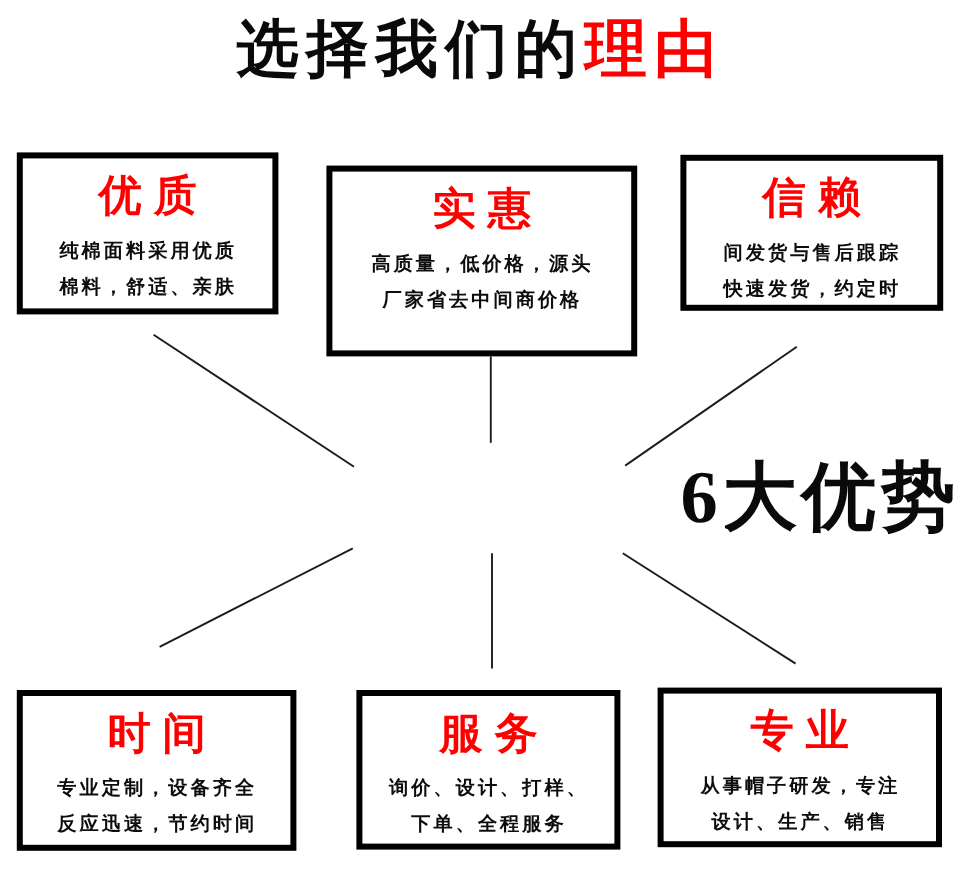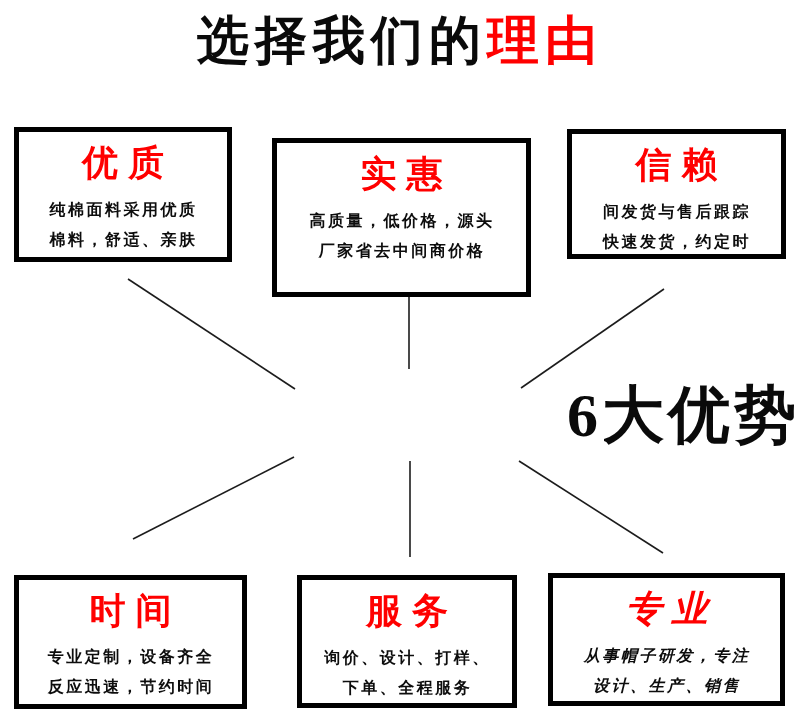--- a/index.html
+++ b/index.html
@@ -60,21 +60,21 @@
     text-align:center;
     color:#0d0d0d;
     white-space:nowrap;
   }
   
   .box-youzhi {left:14px; top:127px; width:218px; height:135px;}
   .box-shihui {left:272px;top:138px; width:259px; height:159px;}
   .box-xinlai {left:567px;top:129px; width:219px; height:130px;}
   .box-shijian{left:14px; top:575px; width:233px; height:134px;font-family:Liberation Mono, monospace;}
   .box-fuwu   {left:297px;top:575px; width:220px; height:133px;}
-  .box-zhuanye{left:548px;top:573px; width:237px; height:133px;font-style:italic;}
+  .box-zhuanye{left:548px;top:573px; width:237px; height:133px;}
 </style>
 </head>
 <body>
 
 <div class="canvas">
 
   <div class="page-title"><span>选择我们的</span><span class="red">理由</span></div>
 
   <svg class="connectors" viewBox="0 0 800 726">
     <line x1="128" y1="279" x2="295" y2="389"></line>

